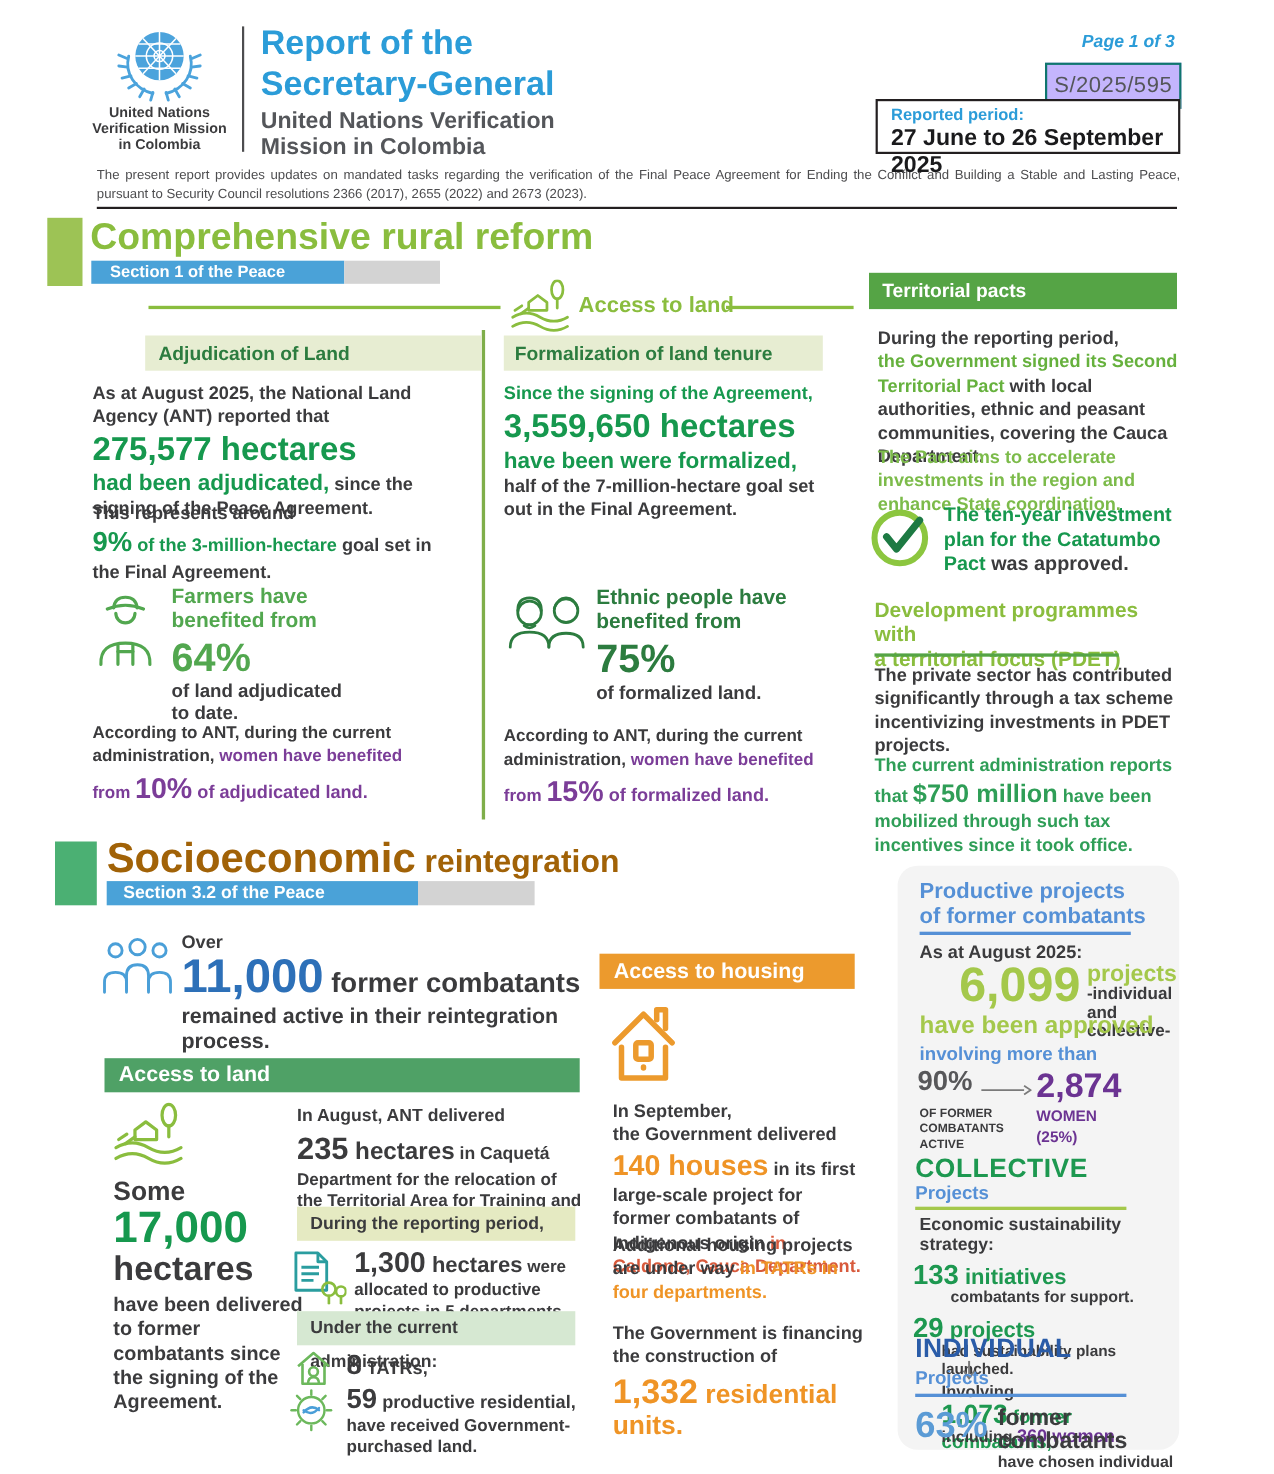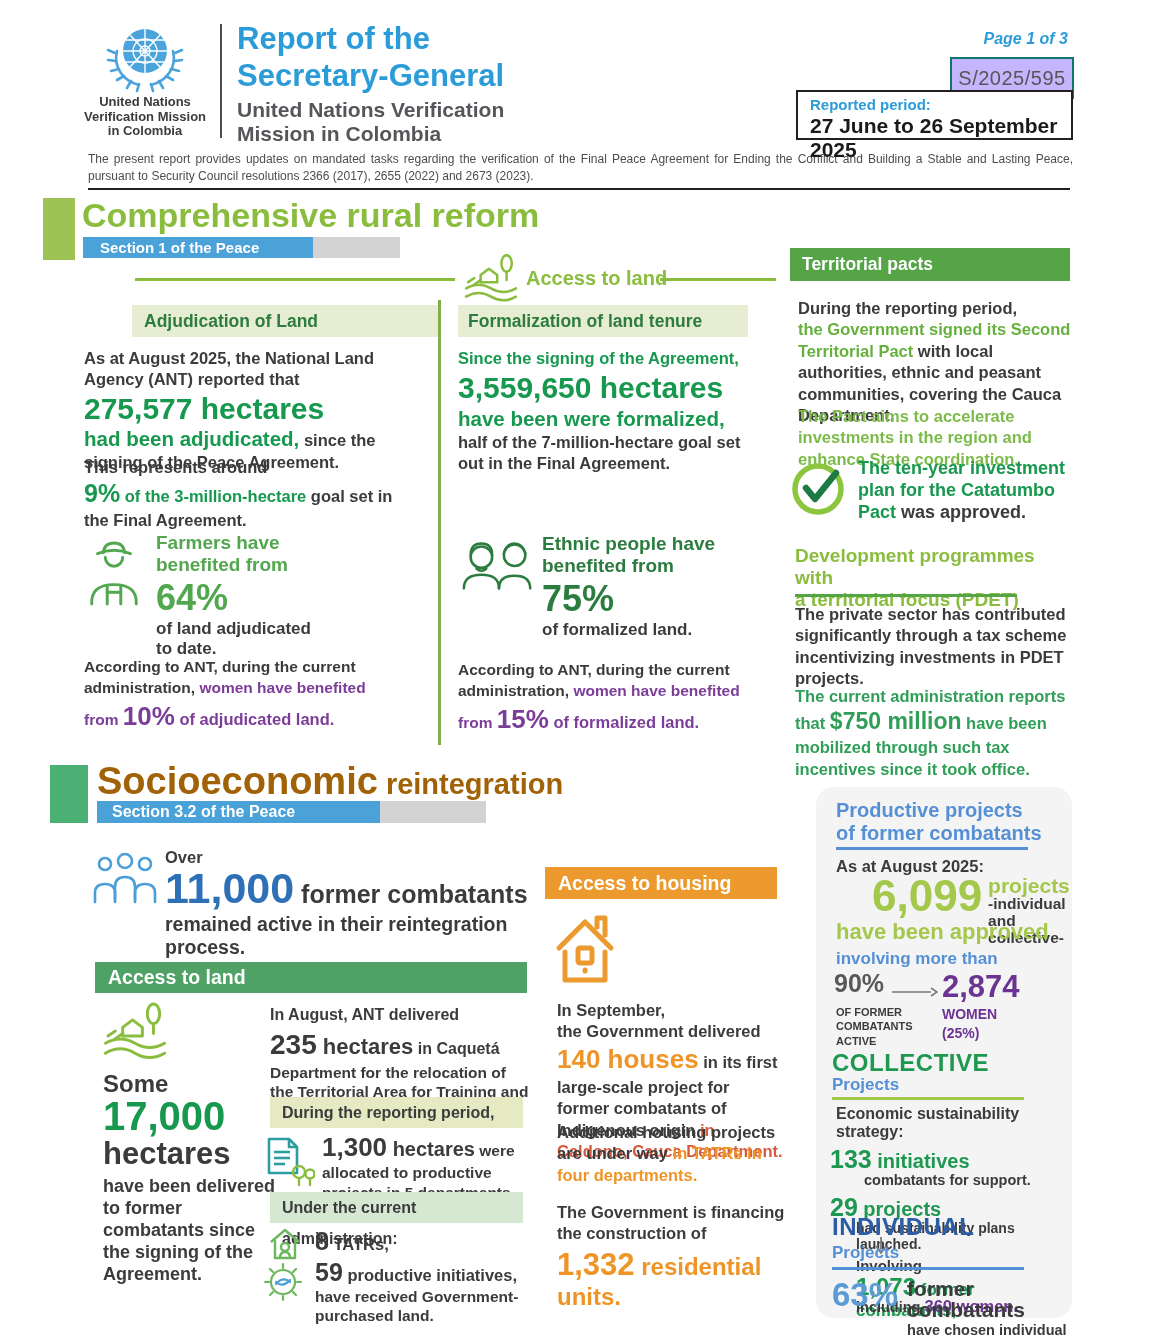--- a/index.html
+++ b/index.html
@@ -331,21 +331,21 @@
             <line x1="10" y1="30" x2="7" y2="33"></line>
         </g>
       </g>
       <g fill="none" stroke="#4a9fd8" stroke-width="2.2" stroke-linecap="round">
         <path d="M13,22 q7,-8 14,-2"></path>
           <path d="M27,18 q-7,8 -14,2"></path>
       </g>
     </svg>
   </div>
   <div class="abs" style="left:315px;top:1258px;width:235px;">
-    <div><span class="xb" style="font-size:25px;">59</span><span class="xb" style="font-size:16.5px;"> productive initiatives,</span></div>
+    <div><span class="xb" style="font-size:25px;">59</span><span class="xb" style="font-size:16.5px;"> productive residential,</span></div>
     <div class="b" style="font-size:15.5px;line-height:1.22;margin-top:1px;">have received Government-purchased land.</div>
   </div>
 
   <div class="abs" id="h-bar">Access to housing</div>
   <div class="abs" style="left:553px;top:908px;">
     <svg width="64" height="80" viewBox="0 0 64 76">
       <g fill="none" stroke="#ec9a2d" stroke-width="5" stroke-linejoin="round" stroke-linecap="round">
         <path d="M6,38 L32,12 L58,38"></path>
           <path d="M44,17 v-9 h8 v17"></path>
         <path d="M12,42 v28 h40 v-28"></path>

